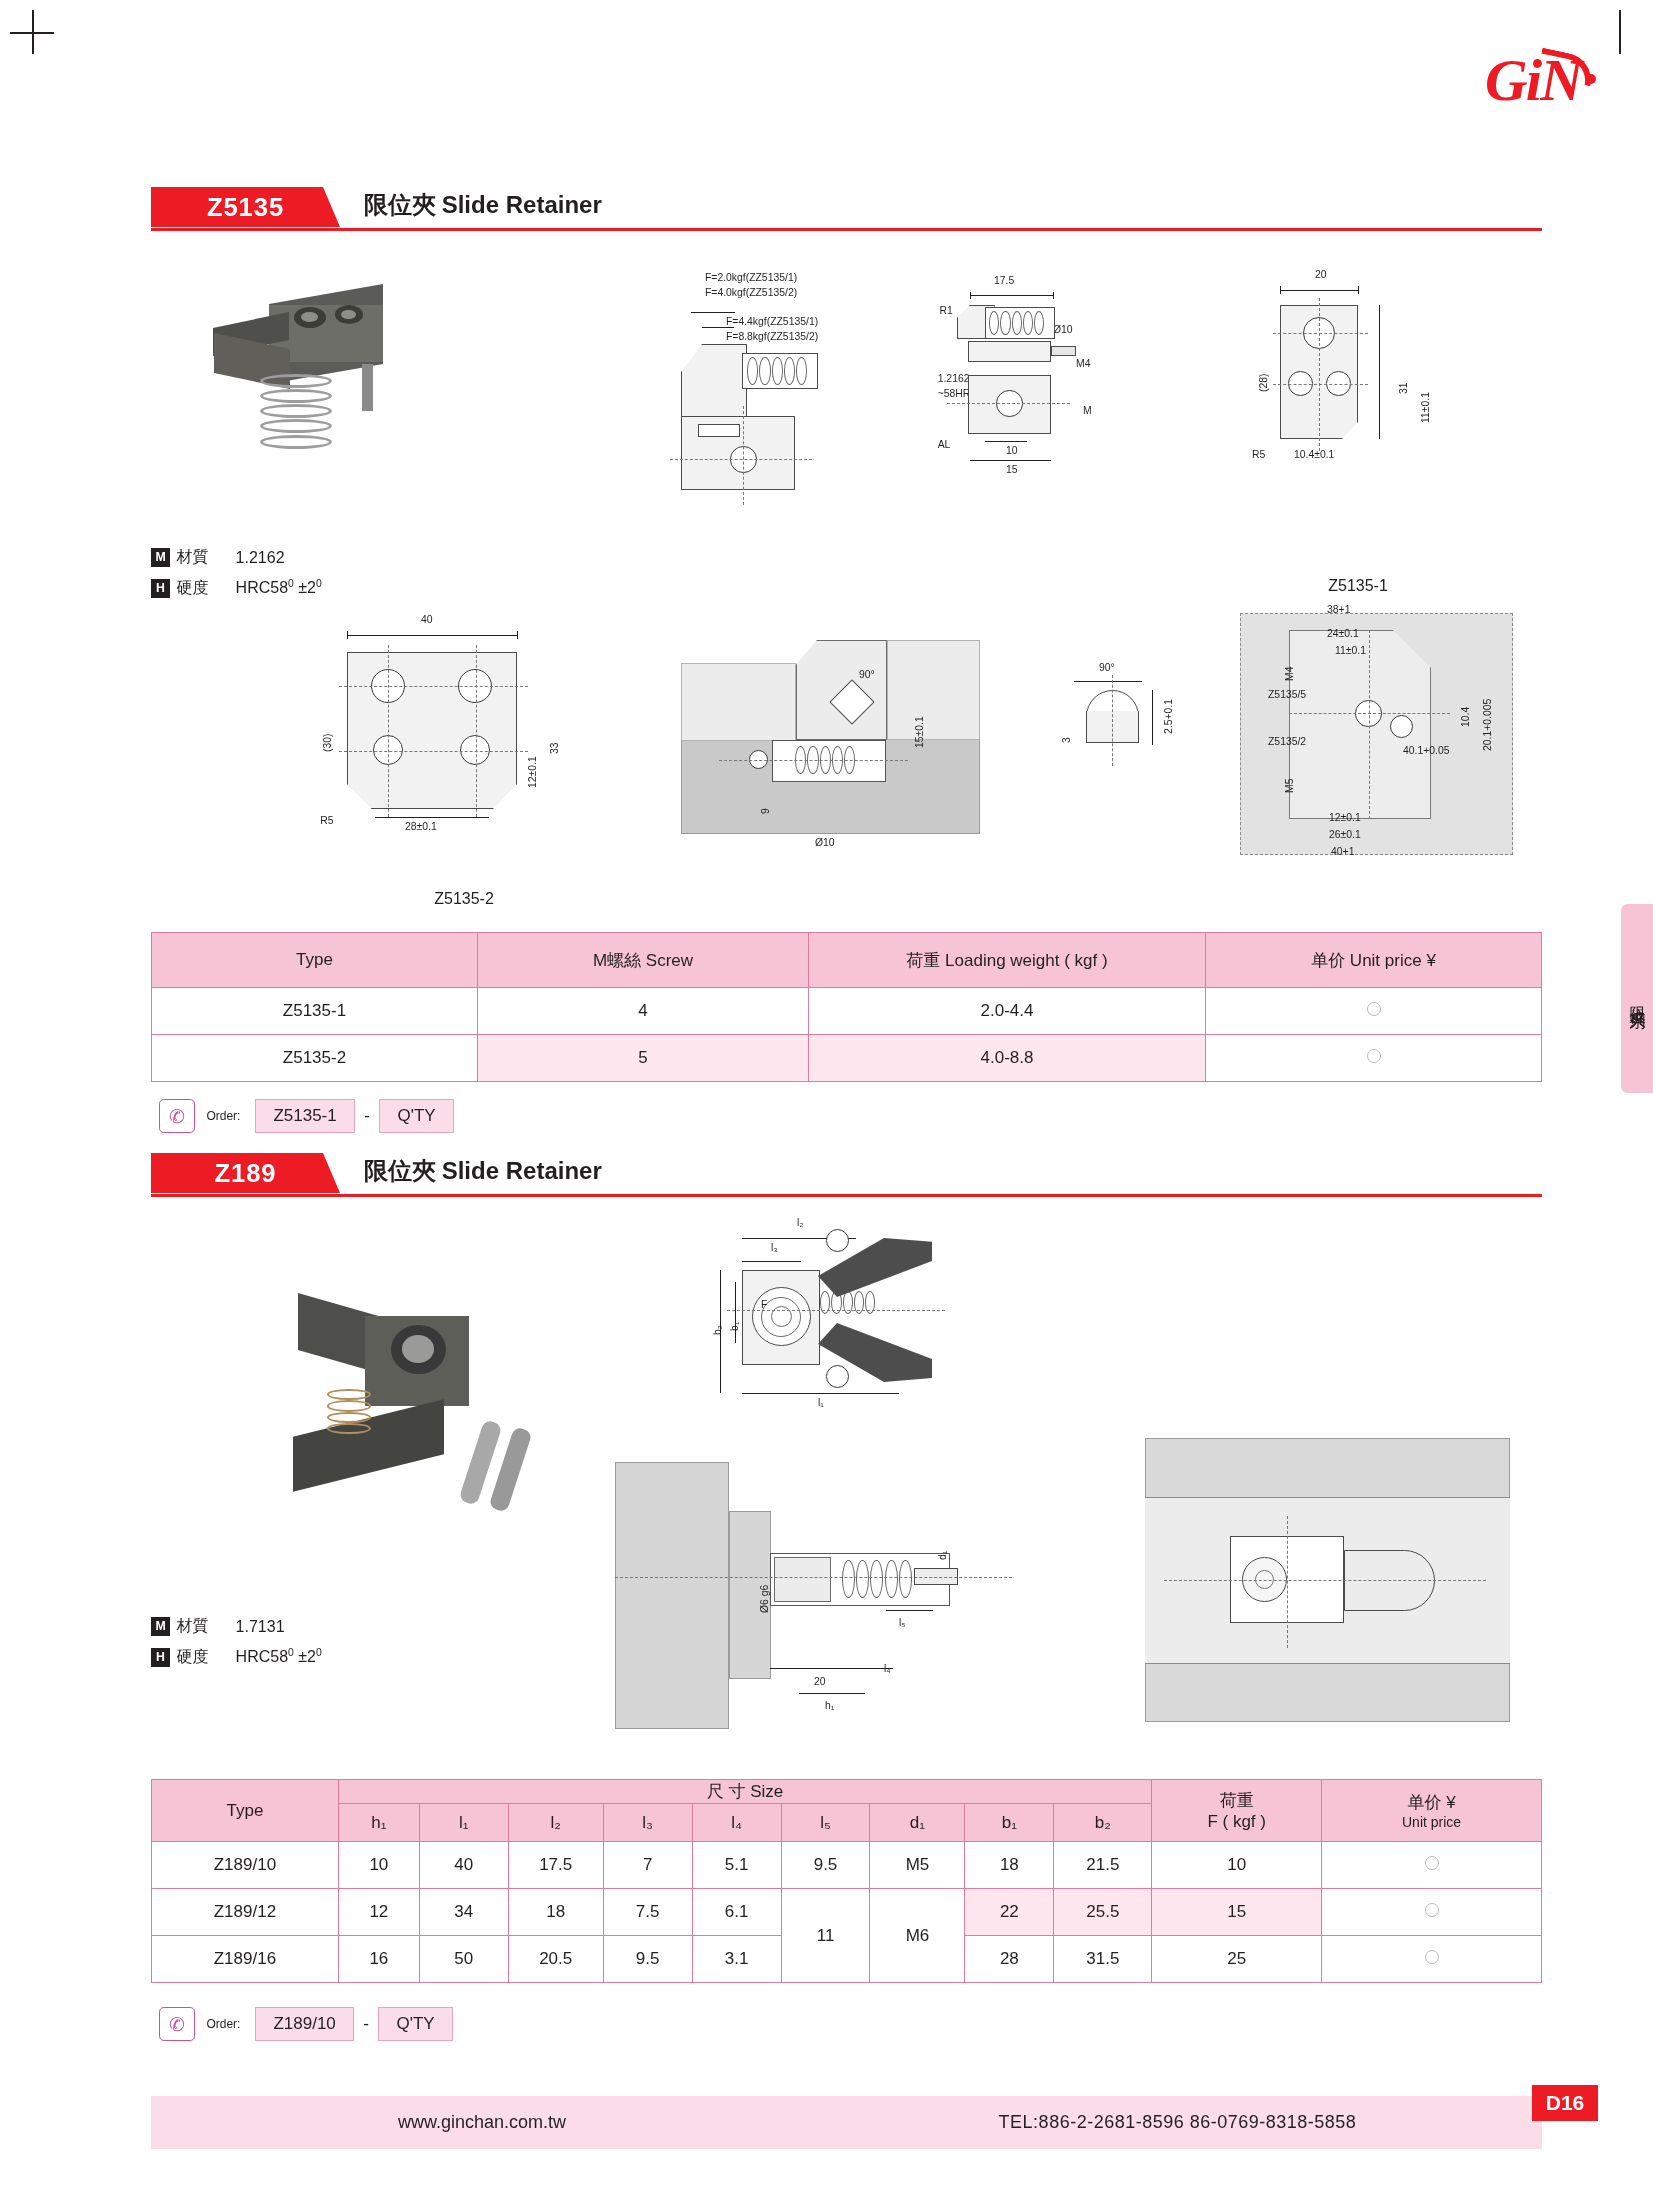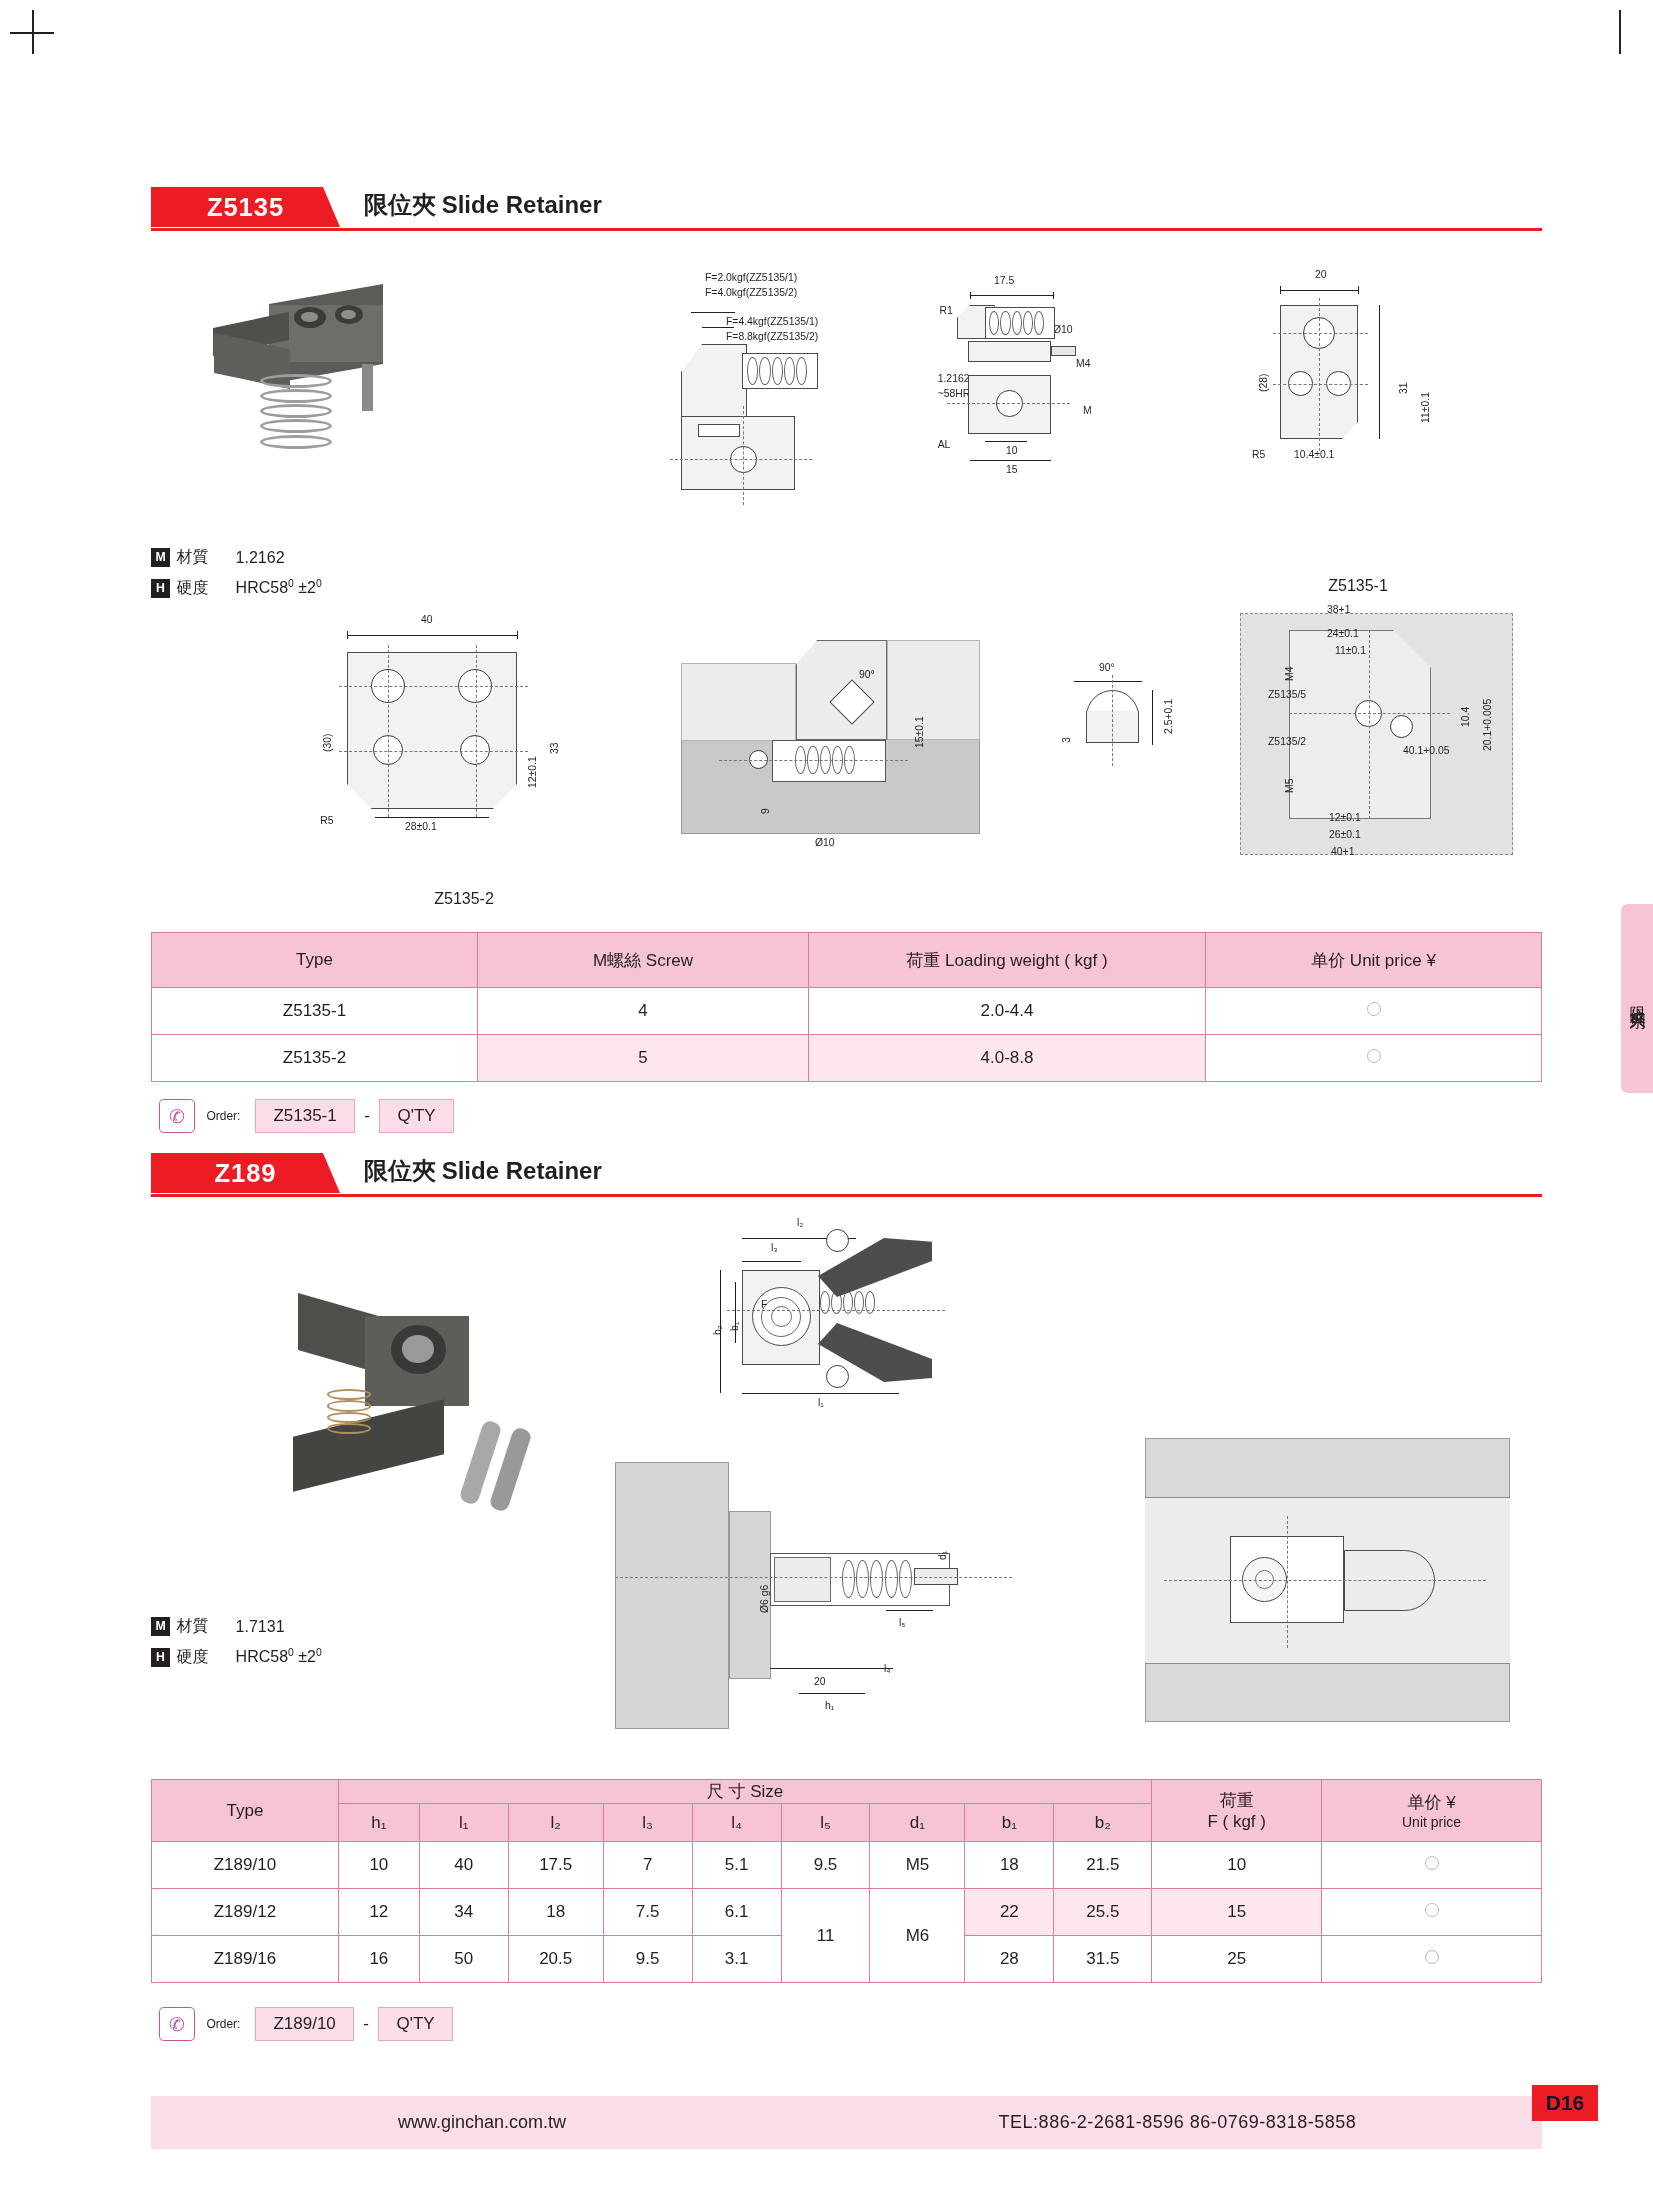--- a/index.html
+++ b/index.html
@@ -130,33 +130,38 @@
 
   
   .footer {
     position:absolute; left:151px; top:2096px; width:1391px; height:53px;
     background:#fadde8; display:flex; align-items:center;
   }
   .footer .web { width:662px; text-align:center; font-size:18px; }
   .footer .tel { flex:1; text-align:center; font-size:18px; letter-spacing:0.5px; }
   .pagebox {
     position:absolute; right:55px; top:2085px; width:66px; height:36px;
-    background:#ed1c24; color:#0f172a; font-size:21px; font-weight:bold;
+    background:#ed1c24; color:#ffffff; font-size:21px; font-weight:bold;
     display:flex; align-items:center; justify-content:center;
   }
 </style>
 </head>
 <body>
 
 <div class="page">
 
   <div class="crop v" style="left:32px; top:9.5px;"></div>
   <div class="crop h" style="left:9.5px; top:32px;"></div>
   <div class="crop v" style="right:32px; top:9.5px;"></div>
 
+  <div class="logo">
+    <div class="logo-text">GiN</div>
+    <div class="logo-swoosh"></div>
+    <div class="logo-dot"></div>
+  </div>
 
   <div class="sec-head" style="top:187px;">
     <div class="sec-tag">Z5135</div>
     <div class="sec-title">
       <span>限位夾</span><span class="en">Slide Retainer</span>
     </div>
     <div class="sec-rule"></div>
   </div>
 
   <div class="photo" style="left:203px; top:284px; width:218px; height:237px;">

